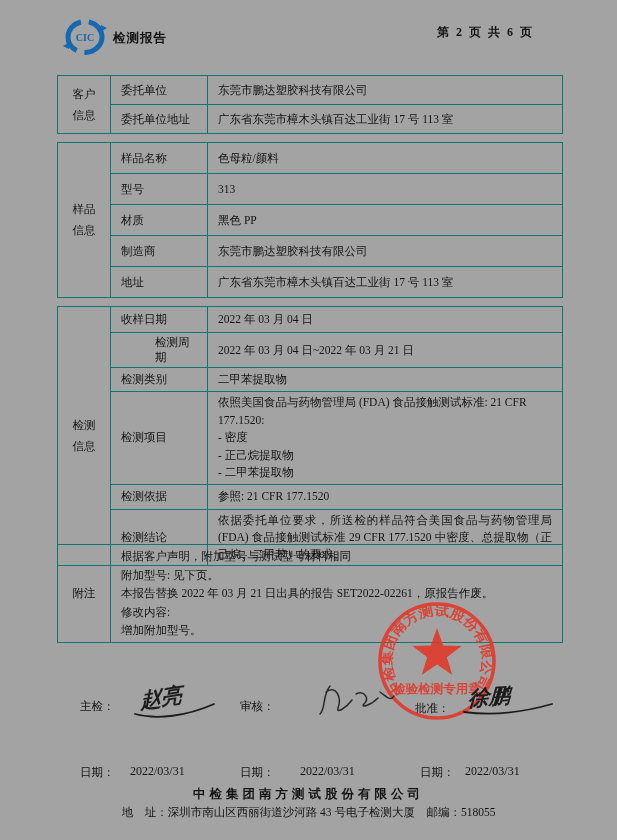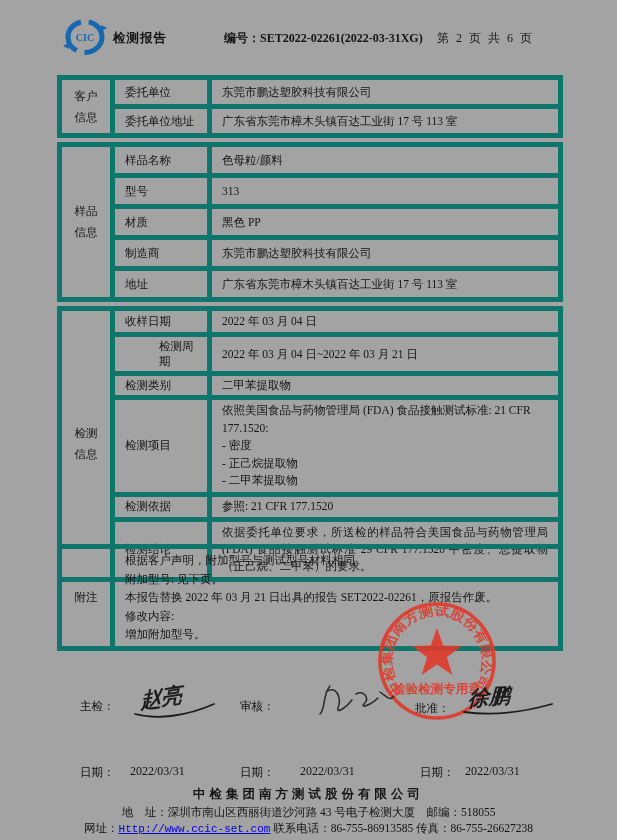--- a/index.html
+++ b/index.html
@@ -7,25 +7,25 @@
   .page {
     position:relative; width:617px; height:840px; margin:0 auto;
     background:#a3a3a3; color:#141414;
     font-family:"Liberation Serif","DejaVu Serif",serif;
     overflow:hidden;
   }
   
   .hdr-logo { position:absolute; left:60px; top:15px; }
   .hdr-title { position:absolute; left:113px; top:30px; font-size:12.5px; font-weight:bold; letter-spacing:1px; }
   .hdr-no { position:absolute; left:224px; top:30px; font-size:12px; font-weight:bold; }
-  .hdr-page { position:absolute; left:437px; top:30px; font-size:12px; font-weight:normal; letter-spacing:2px; }
+  .hdr-page { position:absolute; left:437px; top:24px; font-size:12px; font-weight:bold; letter-spacing:2px; }
   
   table.blk { position:absolute; left:57px; width:506px; border-collapse:collapse; table-layout:fixed; }
   table.blk td {
-    border:5px solid #0f766e; font-size:11.5px; color:#141414;
+    border:1px solid #0f766e; font-size:11.5px; color:#141414;
     padding:2px 10px; vertical-align:middle; overflow:hidden;
   }
   td.sec { text-align:center; white-space:pre-line; line-height:21px; padding:2px 2px; }
   td.lbl { padding-left:12px; }
   td.val { padding-left:11px; }
   .pre { white-space:pre-line; line-height:17.5px; }
   .just { text-align:justify; line-height:17px; }
   
   .sig-label { position:absolute; font-size:11.5px;text-align:right; }
   .sig-name {
@@ -51,21 +51,20 @@
 
   <div class="hdr-logo">
     <svg width="50" height="44" viewBox="0 0 50 44">
       <ellipse cx="25" cy="22" rx="17" ry="15.5" fill="none" stroke="#1668b0" stroke-width="5" stroke-dasharray="38 8" stroke-dashoffset="12"></ellipse>
       <polygon points="41,10 47,13 40,17" fill="#1668b0"></polygon>
       <polygon points="9,34 3,31 10,27" fill="#1668b0"></polygon>
       <text x="25" y="26" text-anchor="middle" font-size="10" font-weight="bold" fill="#1668b0" font-family="Liberation Serif, serif">CIC</text>
     </svg>
   </div>
   <div class="hdr-title">检测报告</div>
-  <div class="hdr-no"><span>编号：</span><span>SET2022-02261(2022-03-31XG)</span></div>
   <div class="hdr-page">第 2 页 共 6 页</div>
 
   <table class="blk" style="top:75px;">
     <colgroup>
         <col style="width:53px">
         <col style="width:97px">
         <col>
       </colgroup>
     <tbody>
         <tr>
@@ -203,15 +202,14 @@
       <polygon points="66,33 72.2,50.5 90.7,51 75.9,62.2 81.3,80 66,69.5 50.7,80 56.1,62.2 41.3,51 59.8,50.5" fill="#e03a2c"></polygon>
       <text font-size="12.5" font-weight="bold" fill="#e03a2c" font-family="Liberation Serif, serif">
         <textPath href="#arcTop" startOffset="4" textLength="205" lengthAdjust="spacingAndGlyphs">中检集团南方测试股份有限公司</textPath>
       </text>
       <text x="66" y="98" text-anchor="middle" font-size="12.5" font-weight="bold" fill="#e03a2c" font-family="Liberation Serif, serif">检验检测专用章</text>
     </svg>
   </div>
 
   <div class="ftr-company">中检集团南方测试股份有限公司</div>
   <div class="ftr-address"><span>地　址：</span><span>深圳市南山区西丽街道沙河路 43 号电子检测大厦</span><span>　</span><span>邮编：</span><span>518055</span></div>
-  <div class="ftr-contact"><span>网址：</span><a href="#" class="ftr-link">Http://www.ccic-set.com</a><span> </span><span>联系电话：</span><span>86-755-86913585</span><span> </span><span>传真：</span><span>86-755-26627238</span></div>
 
 </div>
 
 </body></html>

